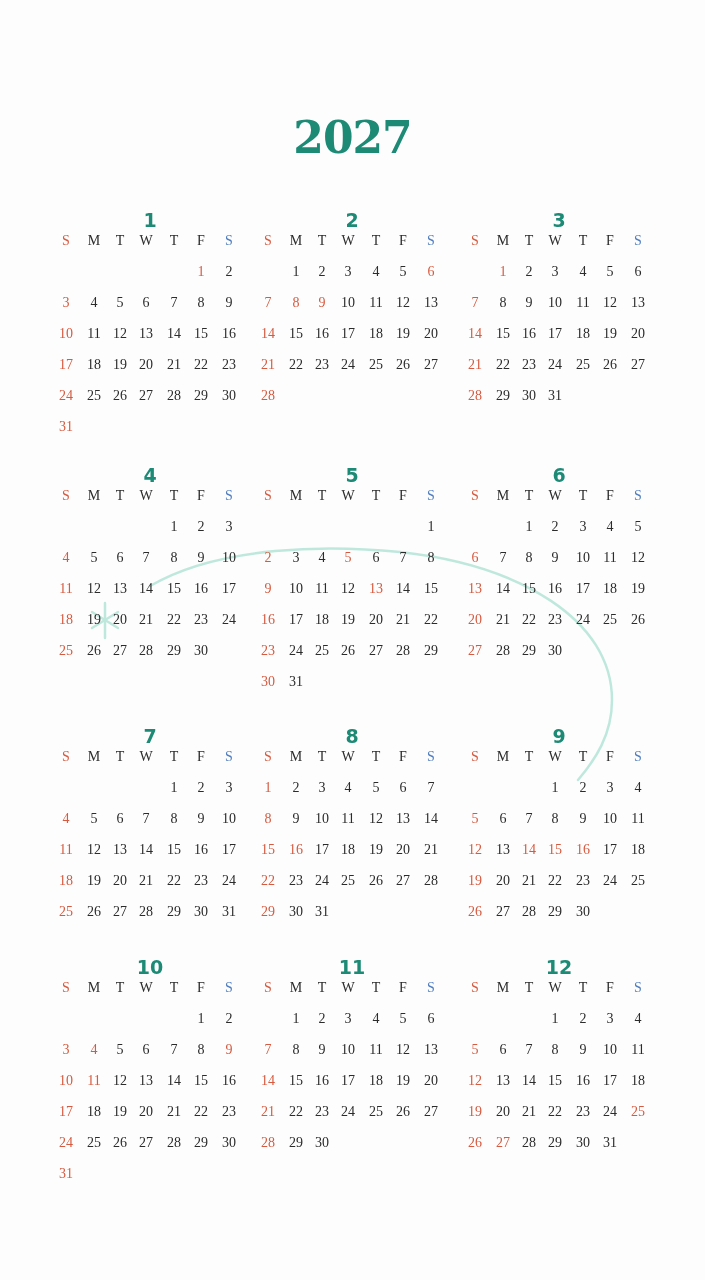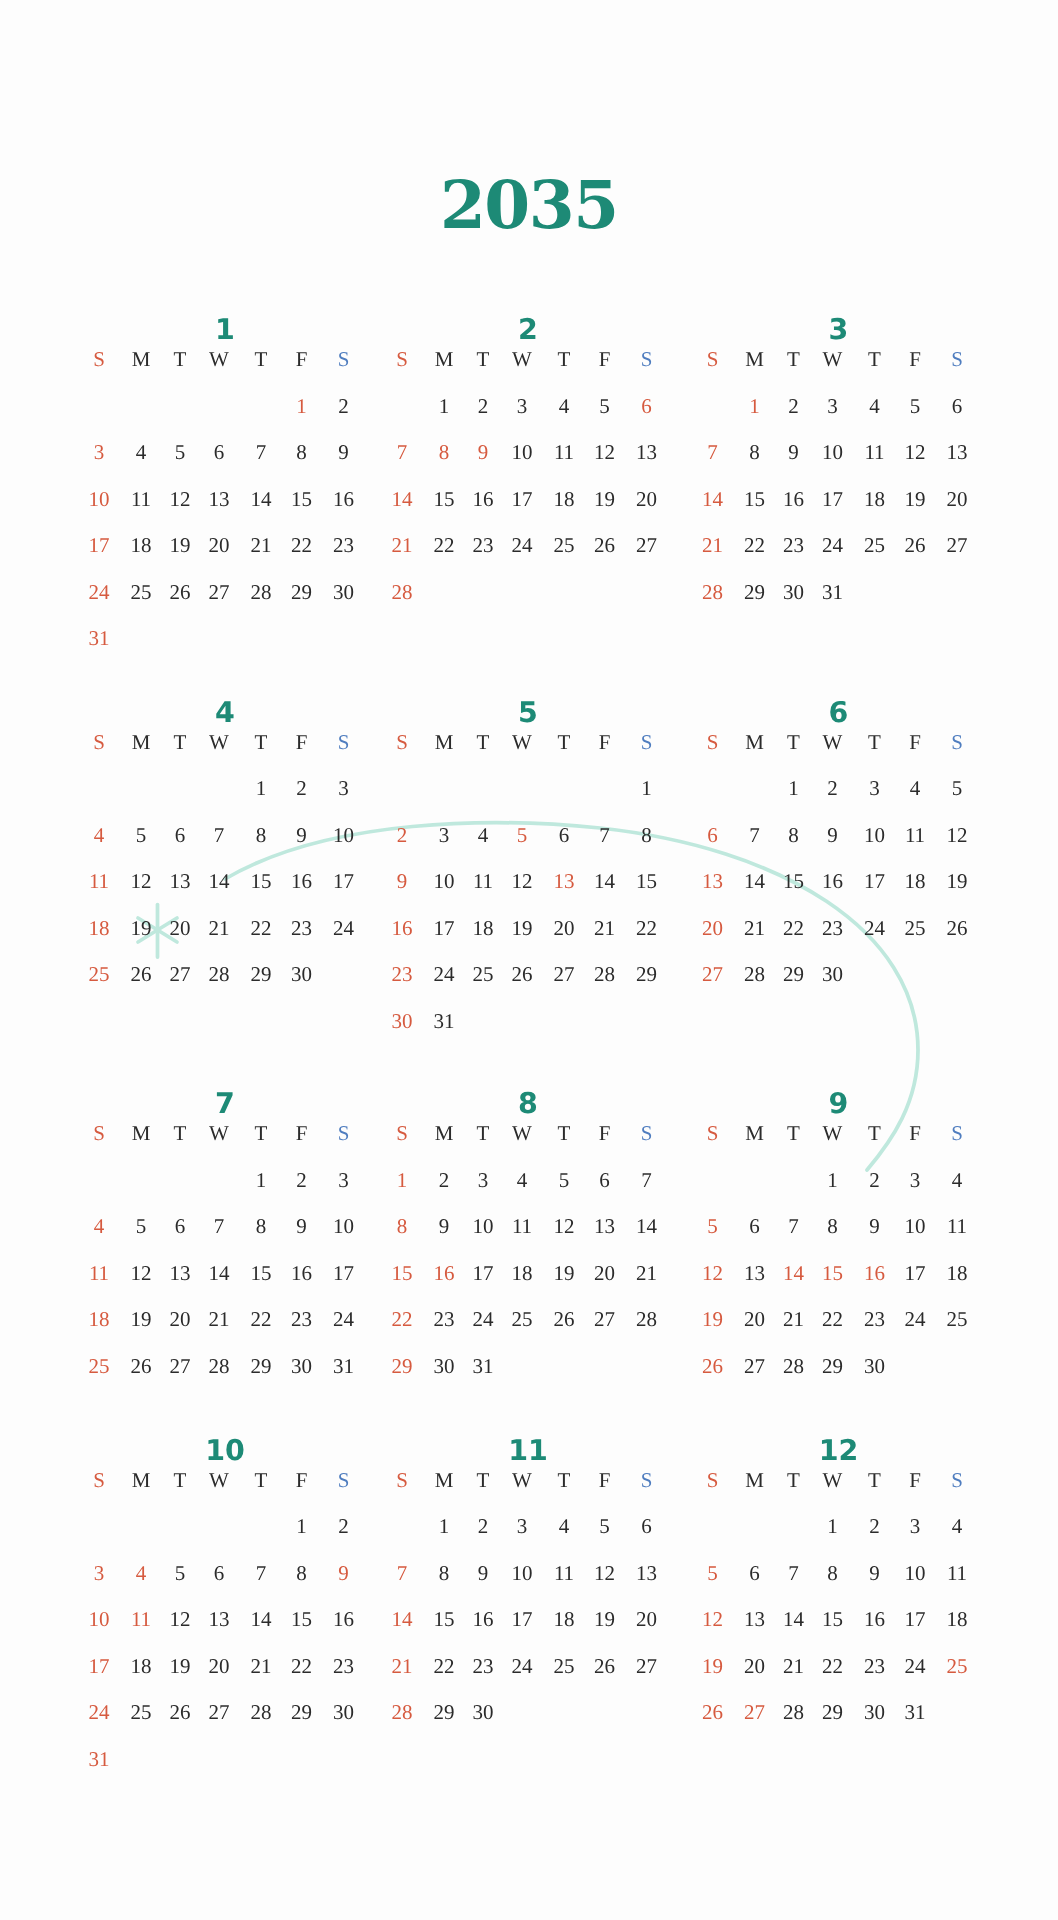--- a/index.html
+++ b/index.html
@@ -38,21 +38,21 @@
 
 <svg class="deco" viewBox="0 0 705 1280">
   <path d="M150 586 C 220 545, 330 545, 400 552 C 520 565, 612 620, 612 700 C 612 735, 595 760, 578 780" fill="none" stroke="#bfe8dd" stroke-width="2.5" stroke-linecap="round"></path>
   <g stroke="#bfe8dd" stroke-width="2.5" stroke-linecap="round">
     <line x1="105" y1="603" x2="105" y2="638"></line>
     <line x1="92" y1="612" x2="118" y2="628"></line>
     <line x1="118" y1="612" x2="92" y2="628"></line>
   </g>
 </svg>
 
-<div class="year">2035</div>
+<div class="year">2027</div>
 
 <div id="months">
     <div class="month" style="left: 52px; top: 209px;">
       <div class="month-num">1</div>
       <div class="grid">
         <div class="row hdr">
           <span class="cell red" style="left: 14px;">S</span>
           <span class="cell" style="left: 42px;">M</span>
           <span class="cell" style="left: 68px;">T</span>
           <span class="cell" style="left: 94px;">W</span>

